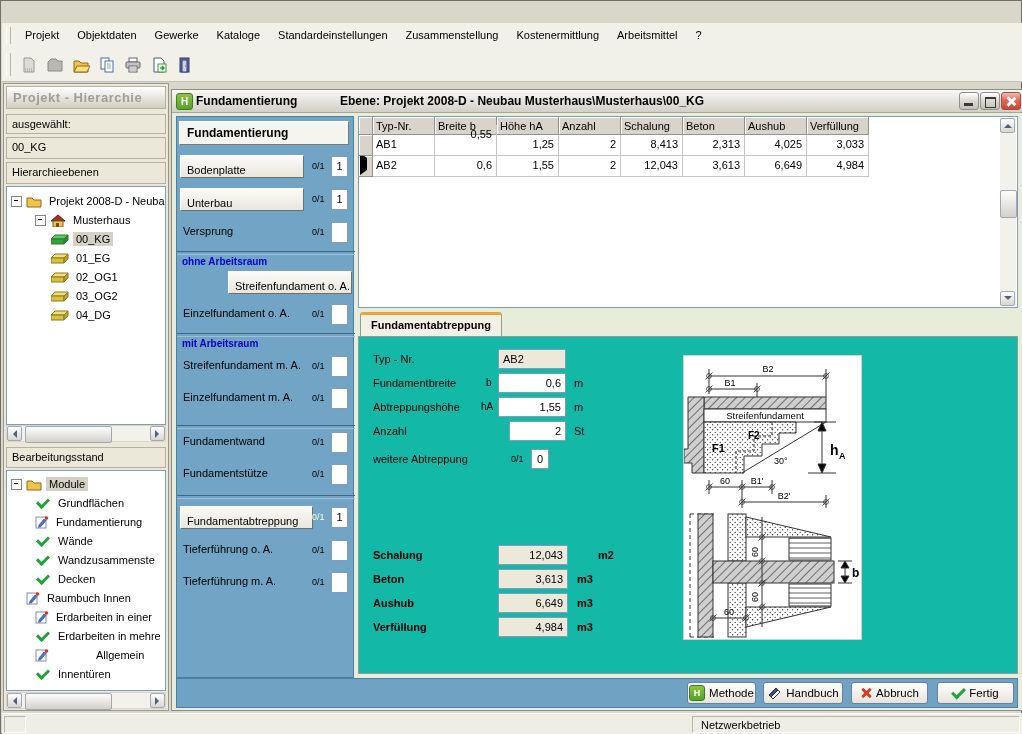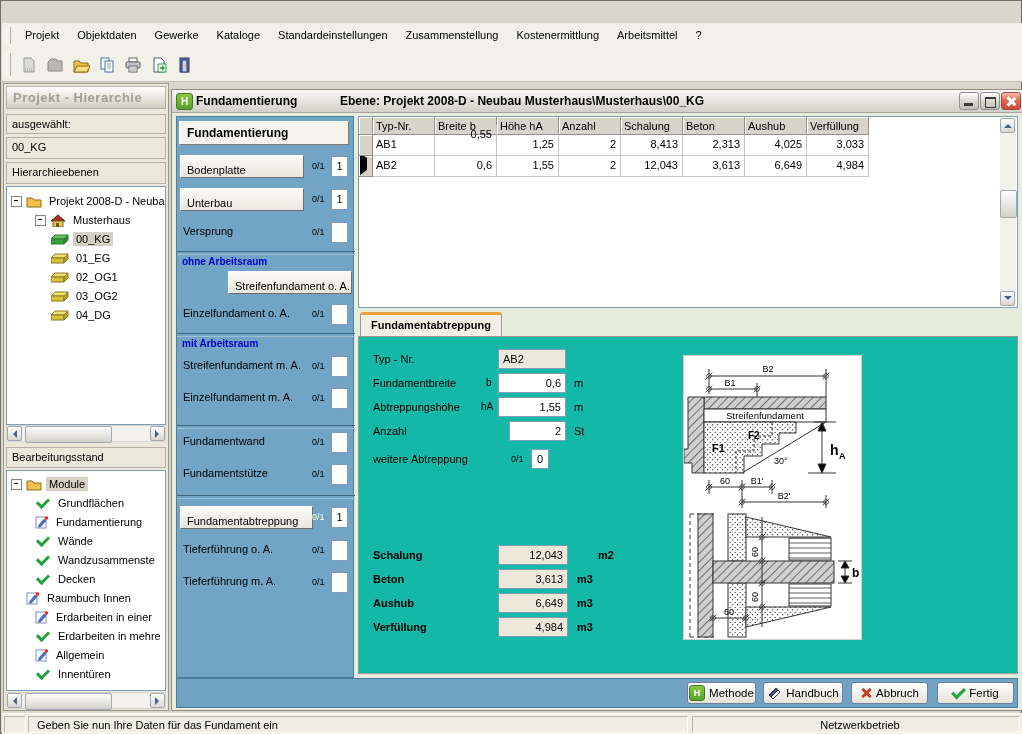--- a/index.html
+++ b/index.html
@@ -355,21 +355,21 @@
               <path d="M4 10 l5 -6 l2 1.5 l-5 6 l-2.5 .8 z" fill="#4a72c8" stroke="#2a4a88" stroke-width=".6"></path>
               <circle cx="11.5" cy="3" r="1.8" fill="#e03020"></circle>
             </svg>
           </span>
         <span class="lbl">Erdarbeiten in einer</span>
         </div>
       <div class="trow" style="left:28px;top:156px;">
         <span class="check-ic"></span>
         <span class="lbl">Erdarbeiten in mehre</span>
         </div>
-      <div class="trow" style="left:28px;top:175px;">
+      <div class="trow" style="left:28px;top:175px;gap:40px;">
         <span class="icon-gap">
           <svg width="14" height="14">
               <rect x="1" y="2" width="10" height="11" fill="#fff" stroke="#7a8bc4"></rect>
               <path d="M4 10 l5 -6 l2 1.5 l-5 6 l-2.5 .8 z" fill="#4a72c8" stroke="#2a4a88" stroke-width=".6"></path>
               <circle cx="11.5" cy="3" r="1.8" fill="#e03020"></circle>
             </svg>
           </span>
         <span class="lbl">Allgemein</span>
         </div>
       <div class="trow" style="left:28px;top:194px;">
@@ -695,17 +695,16 @@
       </div>
       <div class="fbtn" style="left:760px;width:77px;">
         <span class="chk-ic"></span>
         <span>Fertig</span>
       </div>
     </div>
   </div>
 
   <div class="statusbar">
     <span class="scell" style="left:2px;width:22px;"></span>
-    <span class="scell" style="left:26px;width:660px;">Geben Sie nun Ihre Daten für das Fundament ein</span>
-    <span class="scell" style="left:690px;width:328px;text-align:center;">Netzwerkbetrieb</span>
+    <span class="scell" style="left:690px;width:328px;">Netzwerkbetrieb</span>
   </div>
 
 </div>
 
 </body></html>

